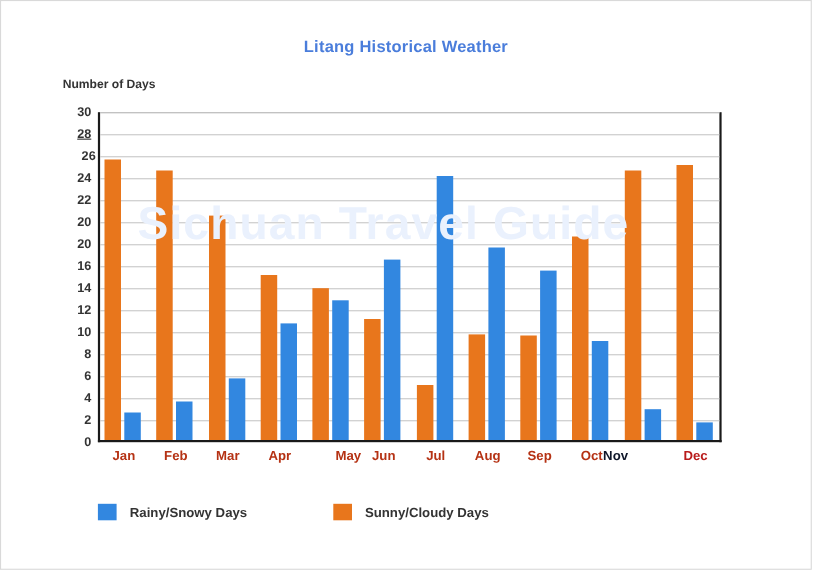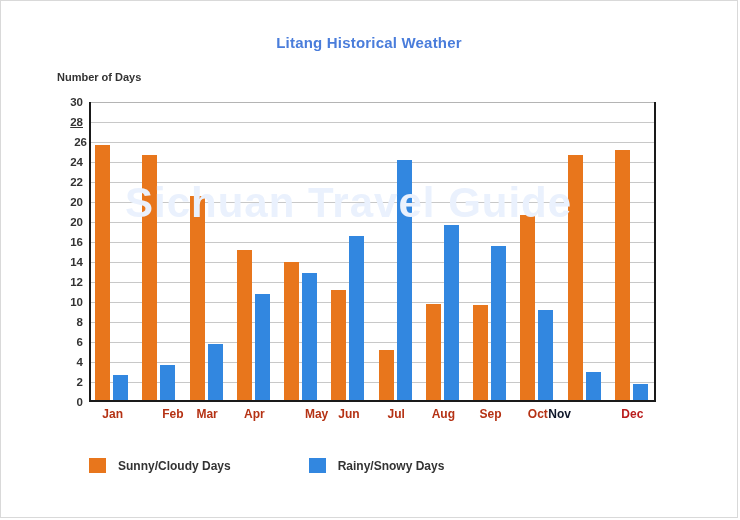--- a/index.html
+++ b/index.html
@@ -253,37 +253,37 @@
       <div class="y-tick" style="top: 301px; left: 0px; width: 88px;">10</div>
       <div class="y-tick" style="top: 321px; left: 0px; width: 88px;">8</div>
       <div class="y-tick" style="top: 341px; left: 0px; width: 88px;">6</div>
       <div class="y-tick" style="top: 361px; left: 0px; width: 88px;">4</div>
       <div class="y-tick" style="top: 381px; left: 0px; width: 88px;">2</div>
       <div class="y-tick" style="top: 401px; left: 0px; width: 88px;">0</div>
     </div>
 
   <div id="x-tick-labels">
       <div class="x-tick" style="left: 0px; width: 47.25px; color: rgb(181, 50, 20);">Jan</div>
-      <div class="x-tick" style="left: 47.25px; width: 47.25px; color: rgb(181, 50, 20); text-align: right;">Feb</div>
+      <div class="x-tick" style="left: 47.25px; width: 47.25px; color: rgb(181, 50, 20);">Feb</div>
       <div class="x-tick" style="left: 94.5px; width: 47.25px; color: rgb(181, 50, 20);">Mar</div>
       <div class="x-tick" style="left: 141.75px; width: 47.25px; color: rgb(181, 50, 20);">Apr</div>
       <div class="x-tick" style="left: 204px; width: 47.25px; color: rgb(181, 50, 20);">May</div>
       <div class="x-tick" style="left: 236.25px; width: 47.25px; color: rgb(181, 50, 20);">Jun</div>
       <div class="x-tick" style="left: 283.5px; width: 47.25px; color: rgb(181, 50, 20);">Jul</div>
       <div class="x-tick" style="left: 330.75px; width: 47.25px; color: rgb(181, 50, 20);">Aug</div>
       <div class="x-tick" style="left: 378px; width: 47.25px; color: rgb(181, 50, 20);">Sep</div>
       <div class="x-tick" style="left: 425.25px; width: 47.25px; color: rgb(181, 50, 20);">Oct</div>
       <div class="x-tick" style="left: 447px; width: 47.25px; color: #0f172a;">Nov</div>
       <div class="x-tick" style="left: 519.75px; width: 47.25px; color: #b91c1c;">Dec</div>
     </div>
 
   <div id="legend">
       <div class="legend-item">
+        <span class="legend-swatch" style="background: rgb(50, 135, 224);"></span>
+        <span class="legend-label">Rainy/Snowy Days</span>
+      </div>
+      <div class="legend-item">
         <span class="legend-swatch" style="background: rgb(232, 118, 28);"></span>
         <span class="legend-label">Sunny/Cloudy Days</span>
       </div>
-      <div class="legend-item">
-        <span class="legend-swatch" style="background: rgb(50, 135, 224);"></span>
-        <span class="legend-label">Rainy/Snowy Days</span>
-      </div>
     </div>
 
 </div>
 
 </body></html>

